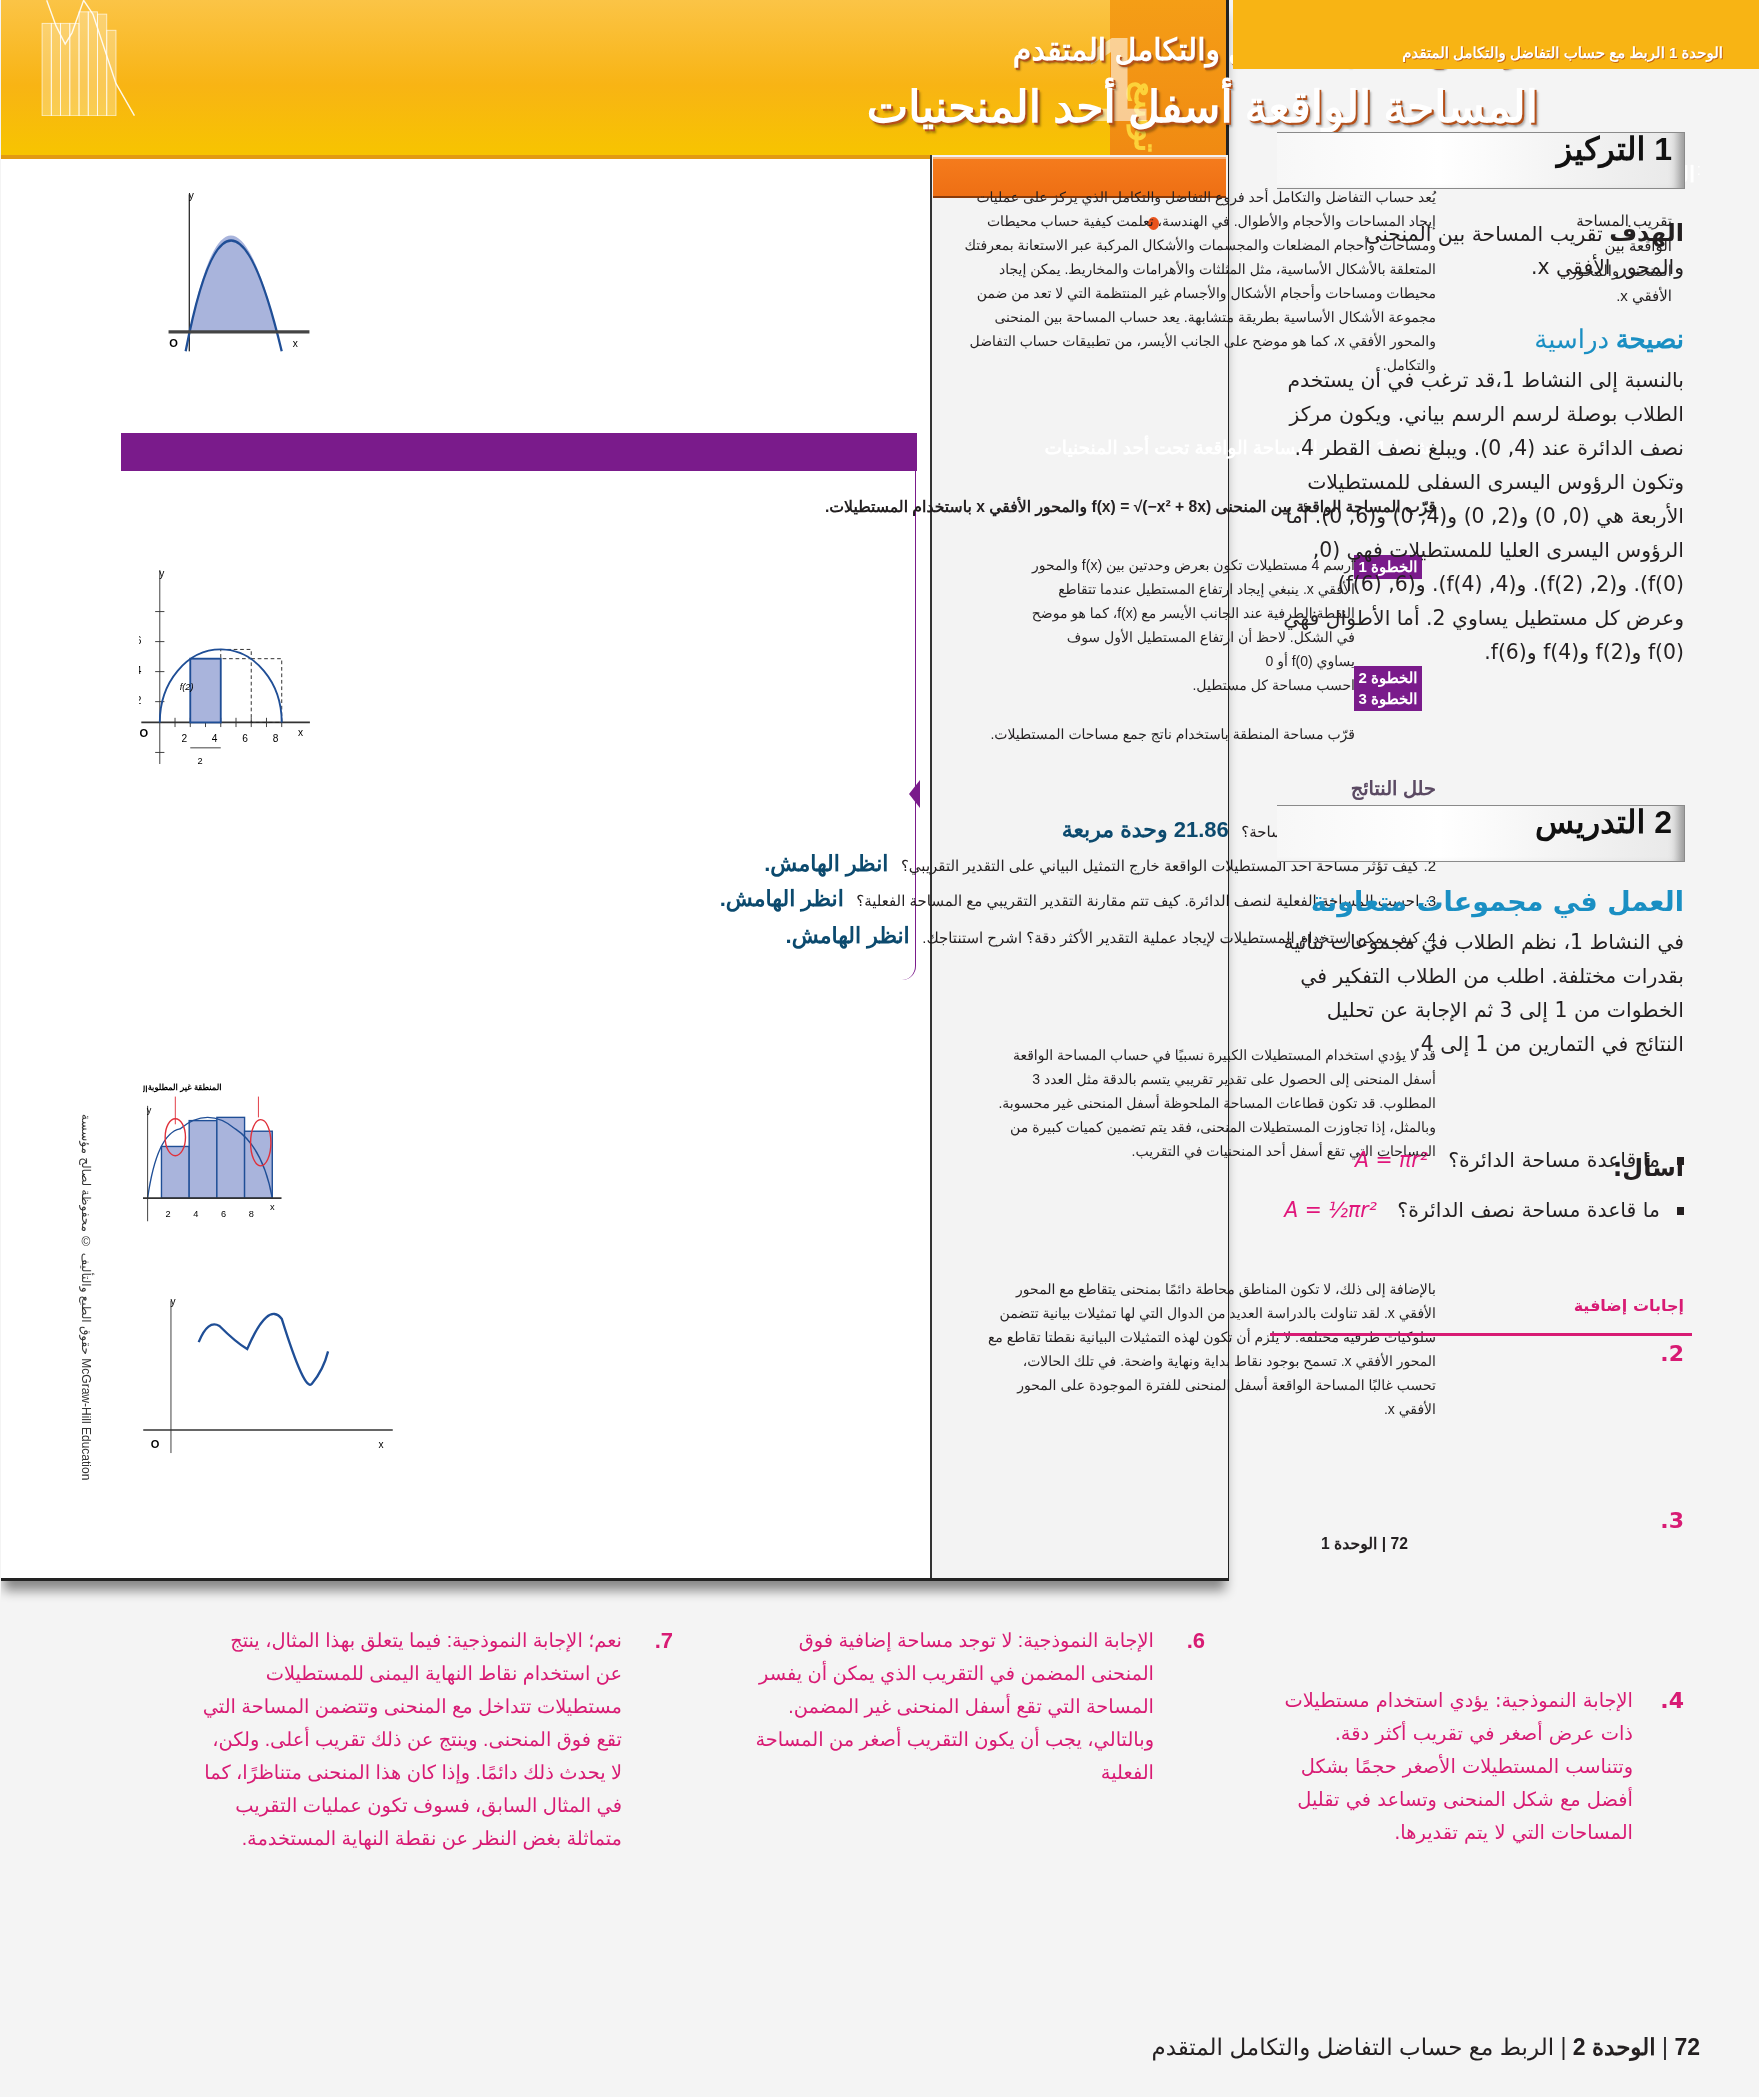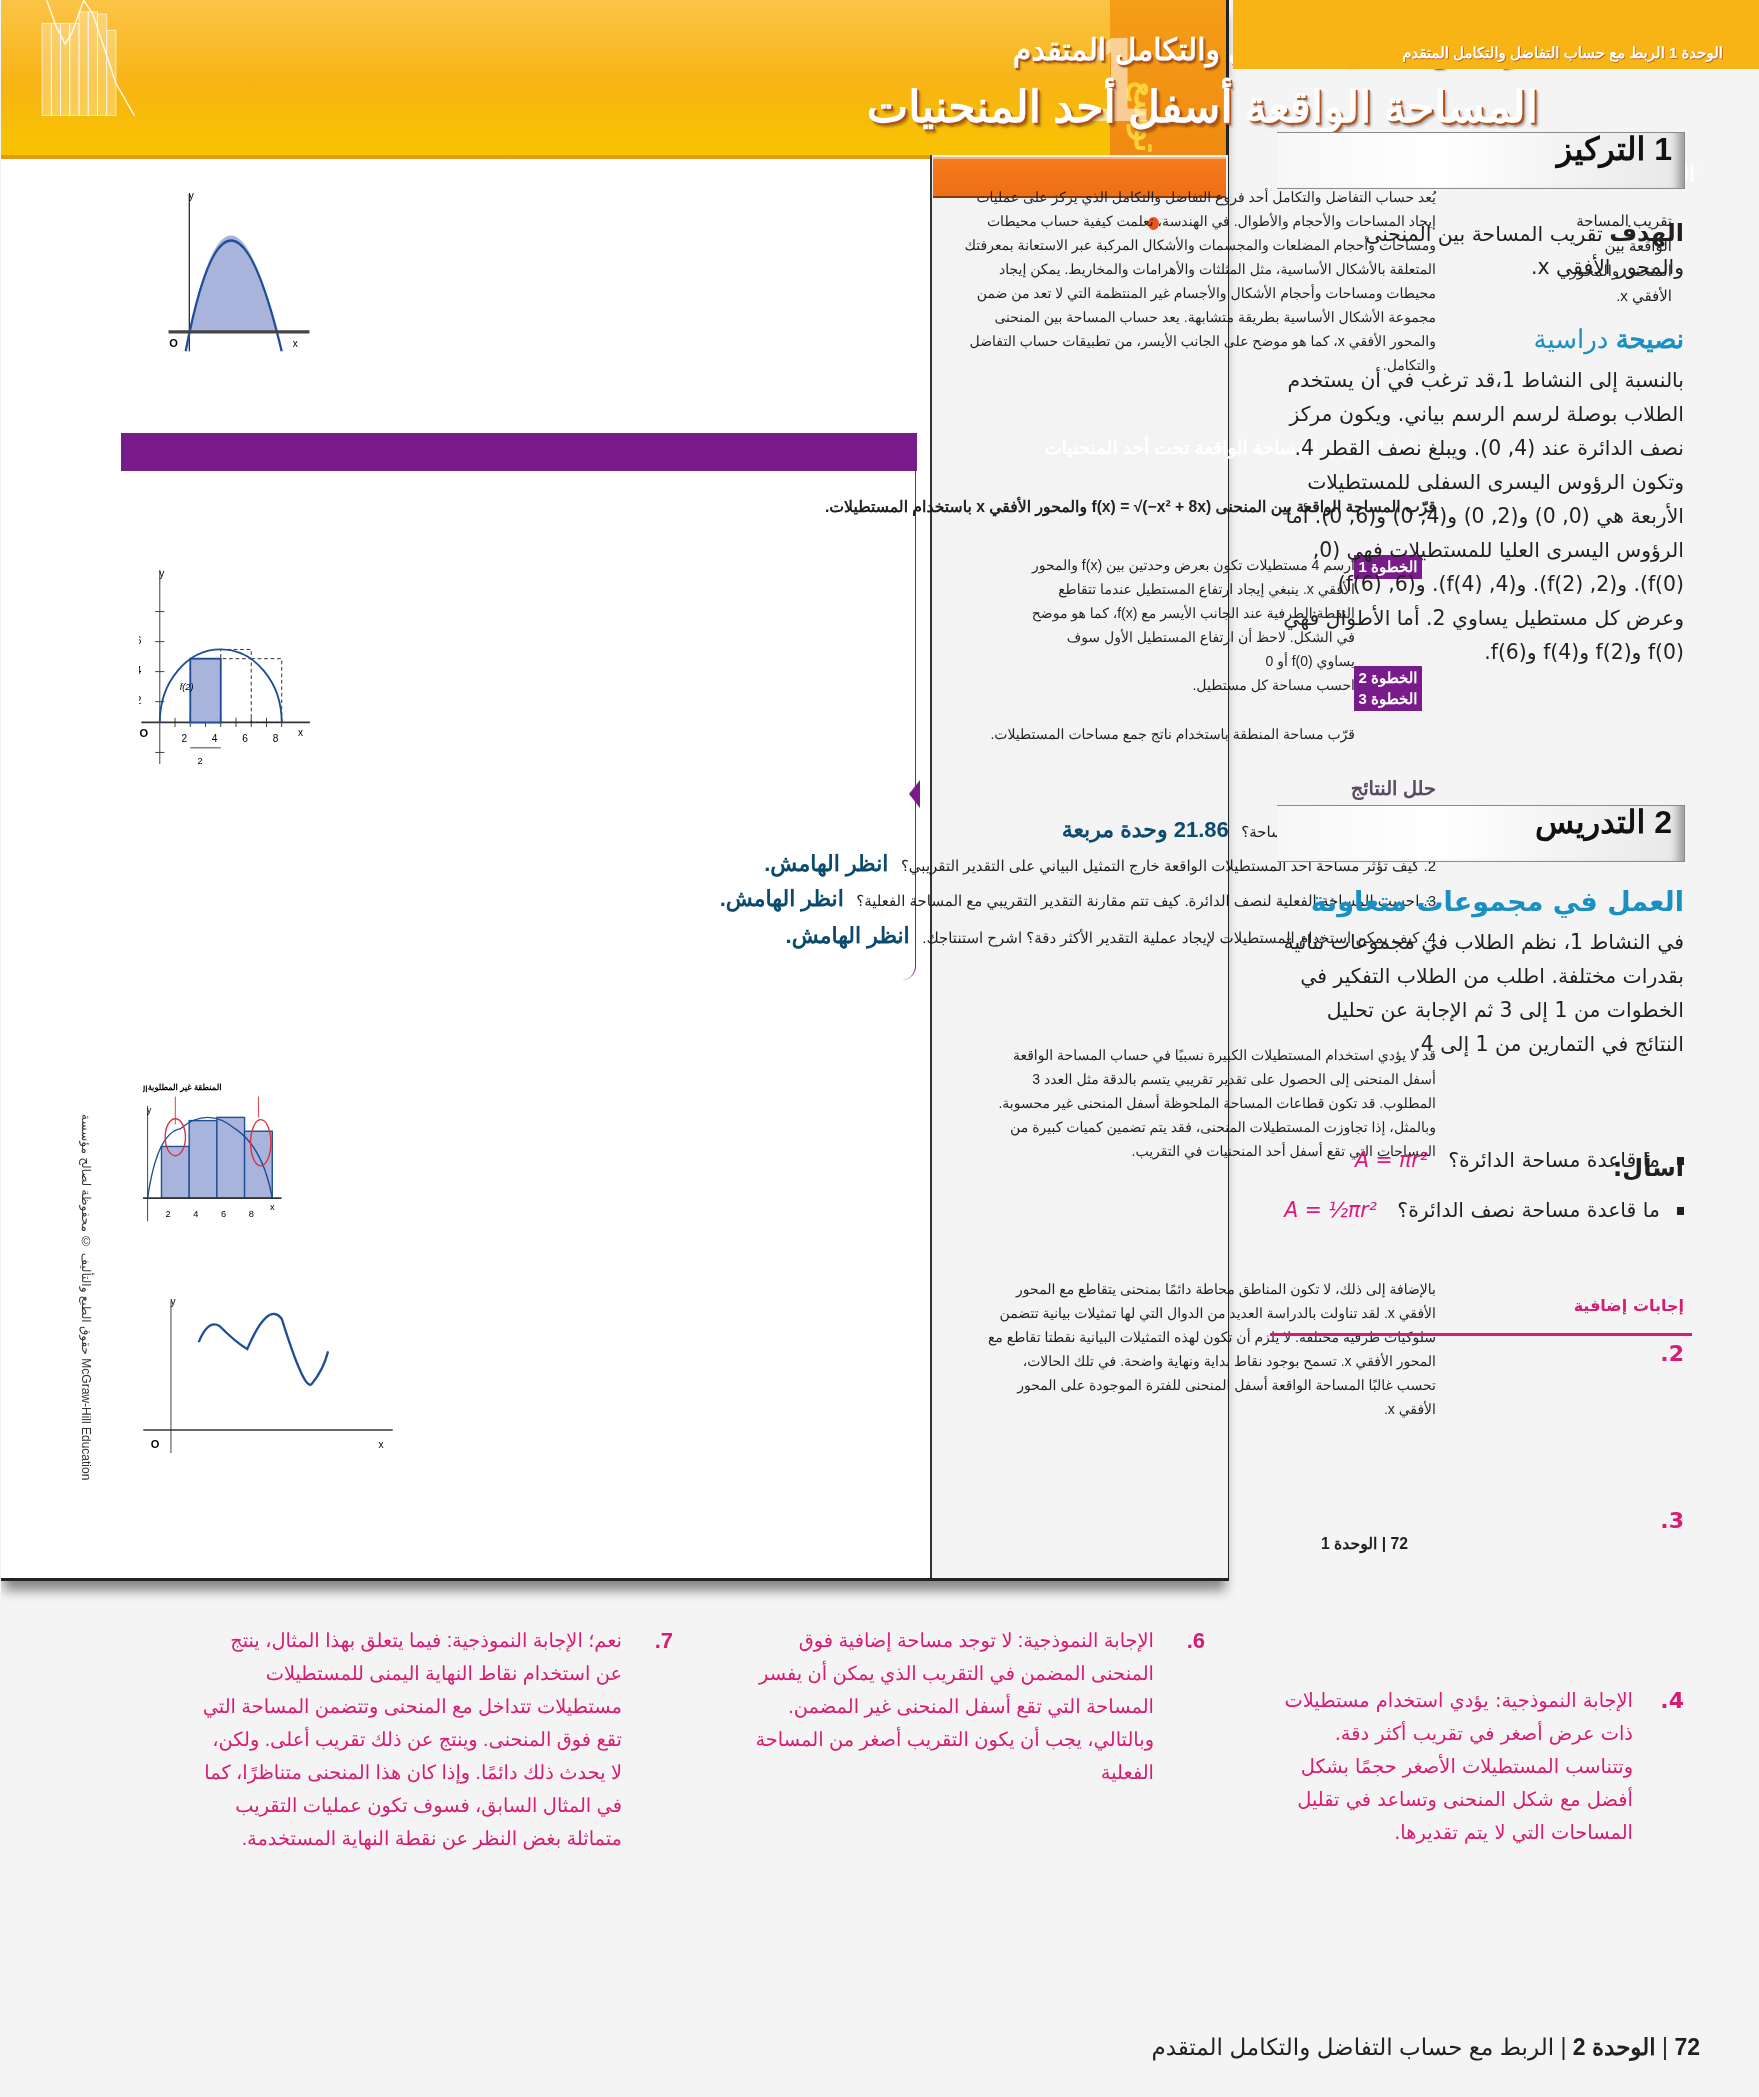--- a/index.html
+++ b/index.html
@@ -143,21 +143,21 @@
   #teach-box { left:1277px; top:805px; width:407px; }
   .section-title {
     font-size:32px; font-weight:bold; font-family:Liberation Sans, sans-serif; white-space:nowrap; color:#111;
   }
   #focus-title { right:88px; top:130px; }
   #teach-title { right:88px; top:803px; }
 
   .tm-txt { font-size:20.4px; line-height:33px; text-align:right; font-family:"DejaVu Sans", sans-serif; color:#231f20; }
   #goal-text { right:76px; top:217px; width:370px; }
   #goal-label { font-weight:bold; font-size:24px; }
-  #tip-head { right:76px; top:324px; font-size:26px; font-weight:bold; color:#1a8fc3; font-family:Liberation Sans, sans-serif; white-space:nowrap; }
+  #tip-head { right:76px; top:324px; font-size:26px; font-weight:bold; color:#1a8fc3; font-family:Liberation Serif, serif; white-space:nowrap; }
   #tip-head-light { font-weight:normal; }
   #tip-text { right:76px; top:363px; width:407px; font-size:20.4px; line-height:34px; }
   #coop-head { right:76px; top:886px; font-size:27px; font-weight:bold; color:#1a8fc3; font-family:"DejaVu Sans", sans-serif; white-space:nowrap; }
   #coop-text { right:76px; top:925px; width:407px; font-size:20.4px; line-height:34px; }
   #ask-head { right:76px; top:1110px; font-size:24px; font-weight:bold; font-family:"DejaVu Sans", sans-serif;margin-top:44px; }
   .ask-item { right:76px; width:407px; font-size:20.4px; text-align:right; font-family:"DejaVu Sans", sans-serif; }
   .ask-item .sq { display:inline-block; width:7.4px; height:7.4px; background:#231f20; margin-left:10.2px; vertical-align:middle; }
   .ask-item .pink-math { color:#e0157b; font-style:italic; margin-right:14px; }
   #ask1 { top:1148px; } #ask2 { top:1198px; }
   #extra-head { right:76px; top:1296px; font-size:16px; font-weight:bold; color:#d81b74; font-family:"DejaVu Sans", sans-serif; }

